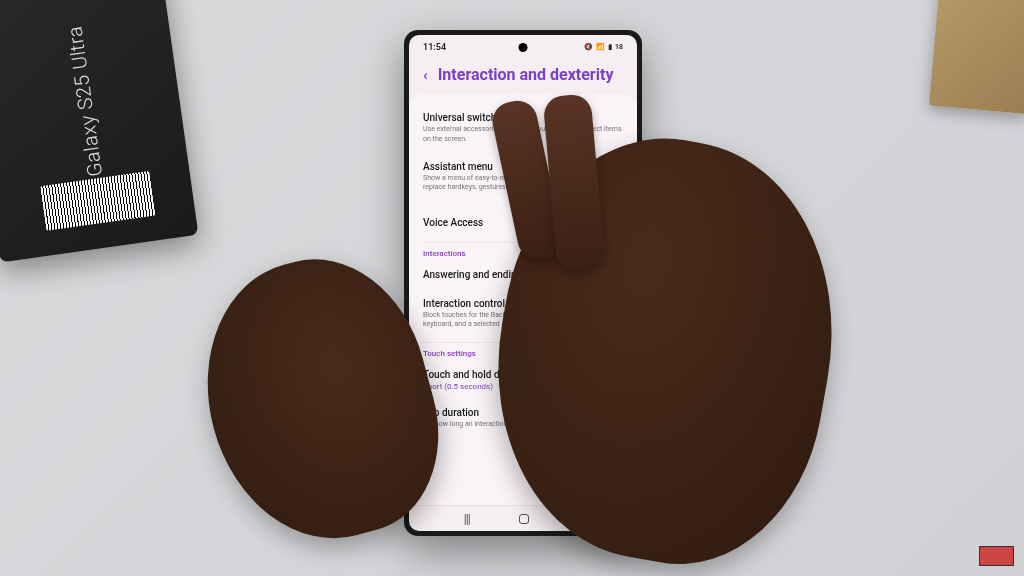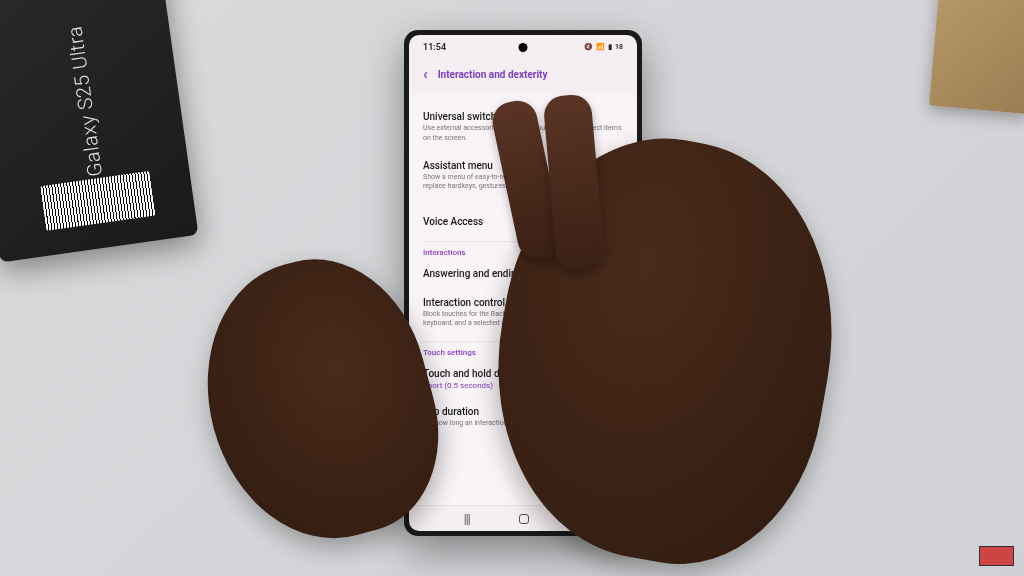--- a/index.html
+++ b/index.html
@@ -127,21 +127,21 @@
       padding: 6px 14px 10px;
       gap: 10px;
     }
     .back-arrow {
       color: #7b3fc9;
       font-size: 15px;
       font-weight: bold;
     }
     .header-title {
       color: #7b3fc9;
-      font-size: 10px;
+      font-size: 16px;
       font-weight: 700;
     }
     
     
     .content {
       flex: 1;
       background: #f9f4f7;
       border-radius: 14px 14px 0 0;
       padding: 10px 14px 0;
       overflow: hidden;

